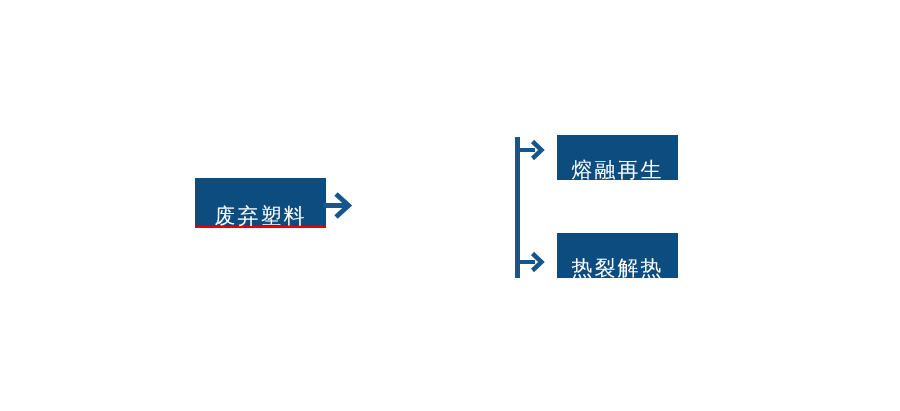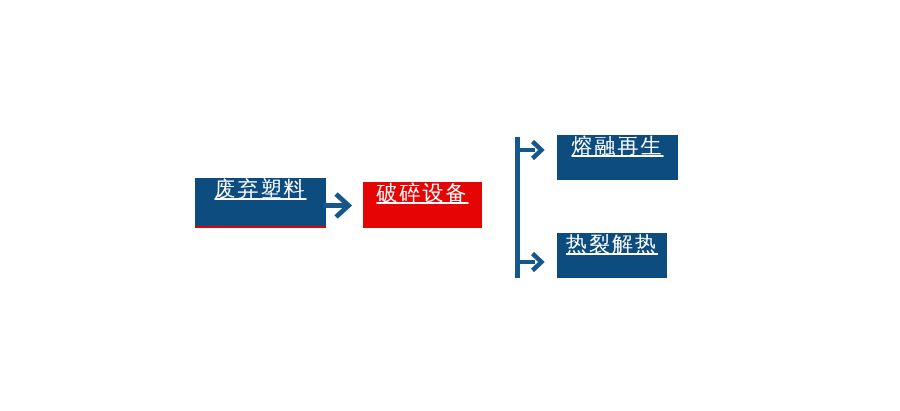--- a/index.html
+++ b/index.html
@@ -11,49 +11,48 @@
   .canvas {
     position: relative;
     width: 900px;
     height: 411px;
     background: var(--background, #ffffff);
     overflow: hidden;
   }
   .node {
     position: absolute;
     display: flex;
-    align-items: flex-start;
+    align-items: flex-end;
     justify-content: center;
     color: var(--text-white, #ffffff);
     font-size: 21px;
     letter-spacing: 2px;
     line-height: 1;
     box-sizing: border-box;
     white-space: nowrap;
-    text-decoration: underline;
   }
   .node-start {
     left: 195px; top: 178px;
     width: 131px; height: 50px;
     background: var(--box-blue, #0d4c7f);
     border-bottom: 2px solid var(--underline-red, #e60000);
   }
   .node-process {
     left: 363px; top: 182px;
     width: 119px; height: 46px;
     background: var(--box-red, #e60505);
   }
   .node-out-top {
     left: 557px; top: 135px;
     width: 121px; height: 45px;
     background: var(--box-blue, #0d4c7f);
   }
   .node-out-bottom {
     left: 557px; top: 233px;
-    width: 110px; height: 45px;
+    width: 121px; height: 45px;
     background: var(--box-blue, #0d4c7f);
   }
   .arrow-main {
     position: absolute;
     left: 321px; top: 191px;
     color: var(--connector-blue, #15568d);
   }
   .branch-connector {
     position: absolute;
     left: 513px; top: 134px;
@@ -67,23 +66,20 @@
 
   <div class="node node-start">
     <span>废弃塑料</span>
   </div>
 
   <svg class="arrow-main" width="32" height="29" viewBox="0 0 32 29">
     <path d="M2 14.5 H24" stroke="currentColor" stroke-width="5" fill="none"></path>
     <path d="M15 3 L27.5 14.5 L15 26" stroke="currentColor" stroke-width="5" fill="none"></path>
   </svg>
 
-  <div class="node node-process">
-    <span>破碎设备</span>
-  </div>
 
   <svg class="branch-connector" width="34" height="148" viewBox="0 0 34 148">
     <path d="M4.5 3 V144" stroke="currentColor" stroke-width="5" fill="none"></path>
     <path d="M4.5 16 H22" stroke="currentColor" stroke-width="4" fill="none"></path>
     <path d="M19.5 7.5 L28.5 16 L19.5 24.5" stroke="currentColor" stroke-width="4.5" fill="none"></path>
     <path d="M4.5 128 H22" stroke="currentColor" stroke-width="4" fill="none"></path>
     <path d="M19.5 119.5 L28.5 128 L19.5 136.5" stroke="currentColor" stroke-width="4.5" fill="none"></path>
   </svg>
 
   <div class="node node-out-top">

